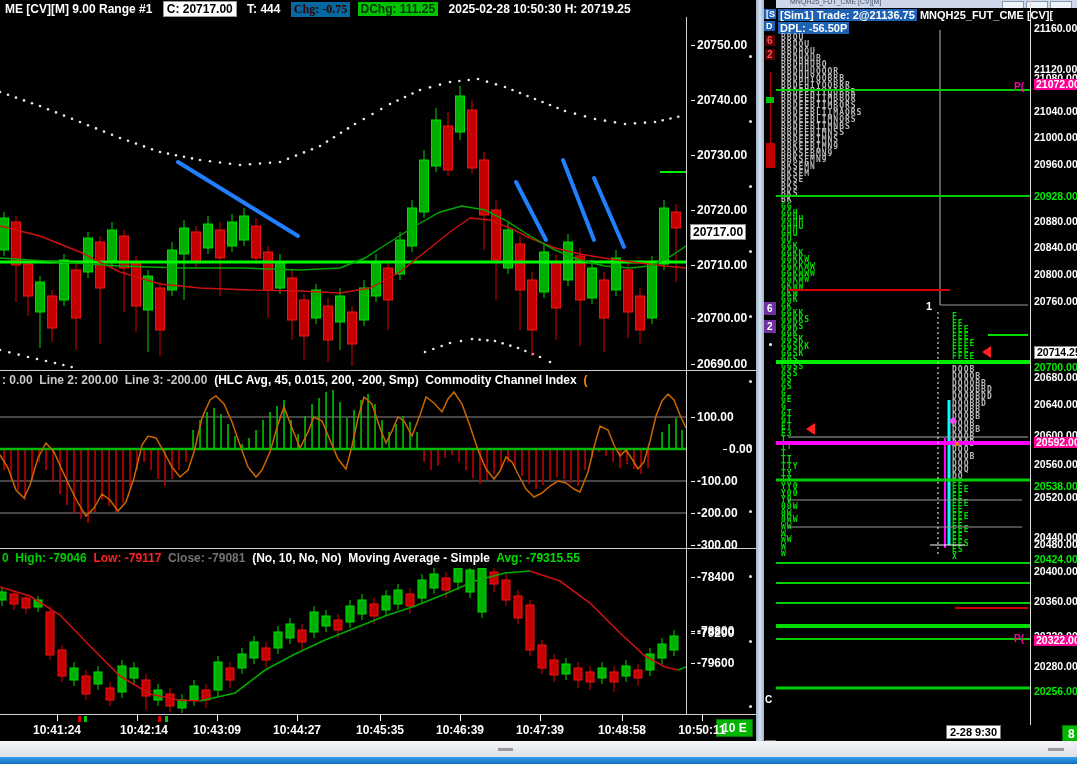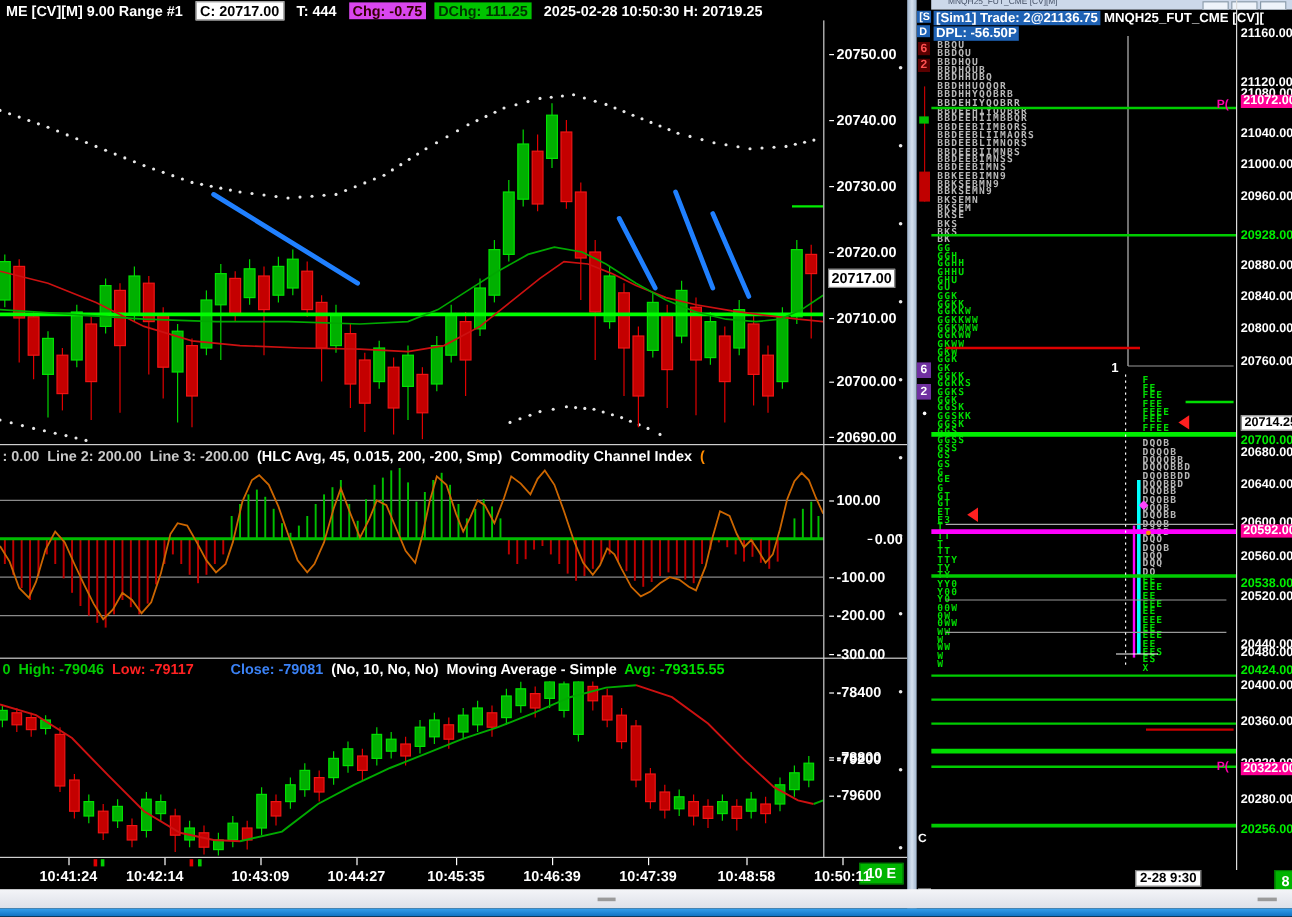--- a/index.html
+++ b/index.html
@@ -26,21 +26,21 @@
 <body>
 
 <div id="app">
 
   <div class="abs" style="left:0;top:0;width:756px;height:757px;background:#000;">
 
     <div class="abs hdr" style="left:2px;top:1px;">
       <span class="chip">ME [CV][M]  9.00 Range #1</span>
       <span class="chip" style="background:#fff;color:#000;border:1px solid #999;">C: 20717.00</span>
       <span class="chip">T: 444</span>
-      <span class="chip" style="background:#d946ef;color:#300;">Chg: -0.75</span>
+      <span class="chip" style="background:#0369a1;color:#300;font-family:Liberation Serif, serif;">Chg: -0.75</span>
       <span class="chip" style="background:#00c400;color:#003300;">DChg: 111.25</span>
       <span class="chip">2025-02-28 10:50:30 H: 20719.25</span>
     </div>
 
     <svg id="main-svg" style="left:0;top:17px;" width="686" height="353" viewBox="0 17 686 353">
         <circle cx="0" cy="92" r="1.3" fill="#e8e8e8"></circle>
         <circle cx="8" cy="94.8" r="1.3" fill="#e8e8e8"></circle>
         <circle cx="16" cy="97.6" r="1.3" fill="#e8e8e8"></circle>
         <circle cx="24" cy="100.4" r="1.3" fill="#e8e8e8"></circle>
         <circle cx="32" cy="103.2" r="1.3" fill="#e8e8e8"></circle>
@@ -494,21 +494,21 @@
         <rect x="675.25" y="418" width="1.6" height="31" fill="#00c000"></rect>
         <rect x="681.25" y="430" width="1.6" height="19" fill="#00c000"></rect>
         <line x1="0" y1="449" x2="686" y2="449" stroke="#00bb00" stroke-width="2.5"></line>
         <polyline points="0,455 8,468 16,490 24,498 30,485 38,458 46,443 54,452 62,470 70,487 78,503 86,516 94,508 102,494 110,500 118,511 126,502 134,478 142,445 148,436 156,438 164,452 172,467 180,477 188,470 194,452 202,418 210,400 216,396 224,404 232,422 240,445 248,467 256,477 262,470 270,452 278,424 284,407 292,428 300,448 308,432 314,417 322,421 330,440 338,459 346,469 352,446 358,418 364,397 372,404 380,428 386,443 392,431 398,417 404,421 412,436 420,415 426,397 434,403 442,412 448,399 454,392 462,404 470,426 478,450 486,469 494,479 500,471 506,457 512,462 518,474 526,489 534,497 542,493 550,486 558,481 566,483 574,489 580,492 588,472 594,447 600,426 608,430 614,445 620,456 626,450 632,459 638,469 644,462 650,441 656,416 662,401 668,394 674,400 680,415 686,428" fill="none" stroke="#cc6600" stroke-width="1.5"></polyline>
       </svg>
 
     <div class="abs hdr" style="left:2px;top:551px;">
       <span style="color:#00cc00;">0</span>&nbsp;
       <span style="color:#00cc00;">High: -79046</span>&nbsp;
       <span style="color:#ff2222;">Low: -79117</span>&nbsp;
-      <span style="color:#3b82f6;margin-left:24px;">Close: -79081</span>&nbsp;
+      <span style="color:#737373;">Close: -79081</span>&nbsp;
       <span>(No, 10, No, No)</span>&nbsp;
       <span>Moving Average - Simple</span>&nbsp;
       <span style="color:#00dd00;">Avg: -79315.55</span>
     </div>
 
     <svg id="bottom-svg" style="left:0;top:568px;" width="686" height="146" viewBox="0 568 686 146">
         <g>
           <line x1="2" y1="588" x2="2" y2="606" stroke="#00d400" stroke-width="1"></line>
           <rect x="-2" y="592" width="8" height="8" fill="#00b000" stroke="#00e000" stroke-width="1"></rect>
         </g>
@@ -764,21 +764,21 @@
         <div class="pricelabel" style="top: 570px; position: absolute;">-78400</div>
         <div class="pricelabel" style="top: 624px; position: absolute;">-78800</div>
         <div class="pricelabel" style="top: 626px; position: absolute;">-79200</div>
         <div class="pricelabel" style="top: 656px; position: absolute;">-79600</div>
       </div>
 
     <div class="abs" id="time-axis" style="left:0;top:715px;width:756px;height:26px;background:#000;overflow:hidden;">
       <span class="badge" style="left:716px;top:4px;">10 E</span>
     <div class="timelabel" style="left: 57px; position: absolute;">10:41:24</div>
         <div style="left: 57px; top: 0px; width: 1px; height: 6px; background: rgb(255, 255, 255); position: absolute;"></div>
-        <div class="timelabel" style="left: 129px; position: absolute;">10:42:14</div>
+        <div class="timelabel" style="left: 144px; position: absolute;">10:42:14</div>
         <div style="left: 137px; top: 0px; width: 1px; height: 6px; background: rgb(255, 255, 255); position: absolute;"></div>
         <div class="timelabel" style="left: 217px; position: absolute;">10:43:09</div>
         <div style="left: 217px; top: 0px; width: 1px; height: 6px; background: rgb(255, 255, 255); position: absolute;"></div>
         <div class="timelabel" style="left: 297px; position: absolute;">10:44:27</div>
         <div style="left: 297px; top: 0px; width: 1px; height: 6px; background: rgb(255, 255, 255); position: absolute;"></div>
         <div class="timelabel" style="left: 380px; position: absolute;">10:45:35</div>
         <div style="left: 380px; top: 0px; width: 1px; height: 6px; background: rgb(255, 255, 255); position: absolute;"></div>
         <div class="timelabel" style="left: 460px; position: absolute;">10:46:39</div>
         <div style="left: 460px; top: 0px; width: 1px; height: 6px; background: rgb(255, 255, 255); position: absolute;"></div>
         <div class="timelabel" style="left: 540px; position: absolute;">10:47:39</div>

